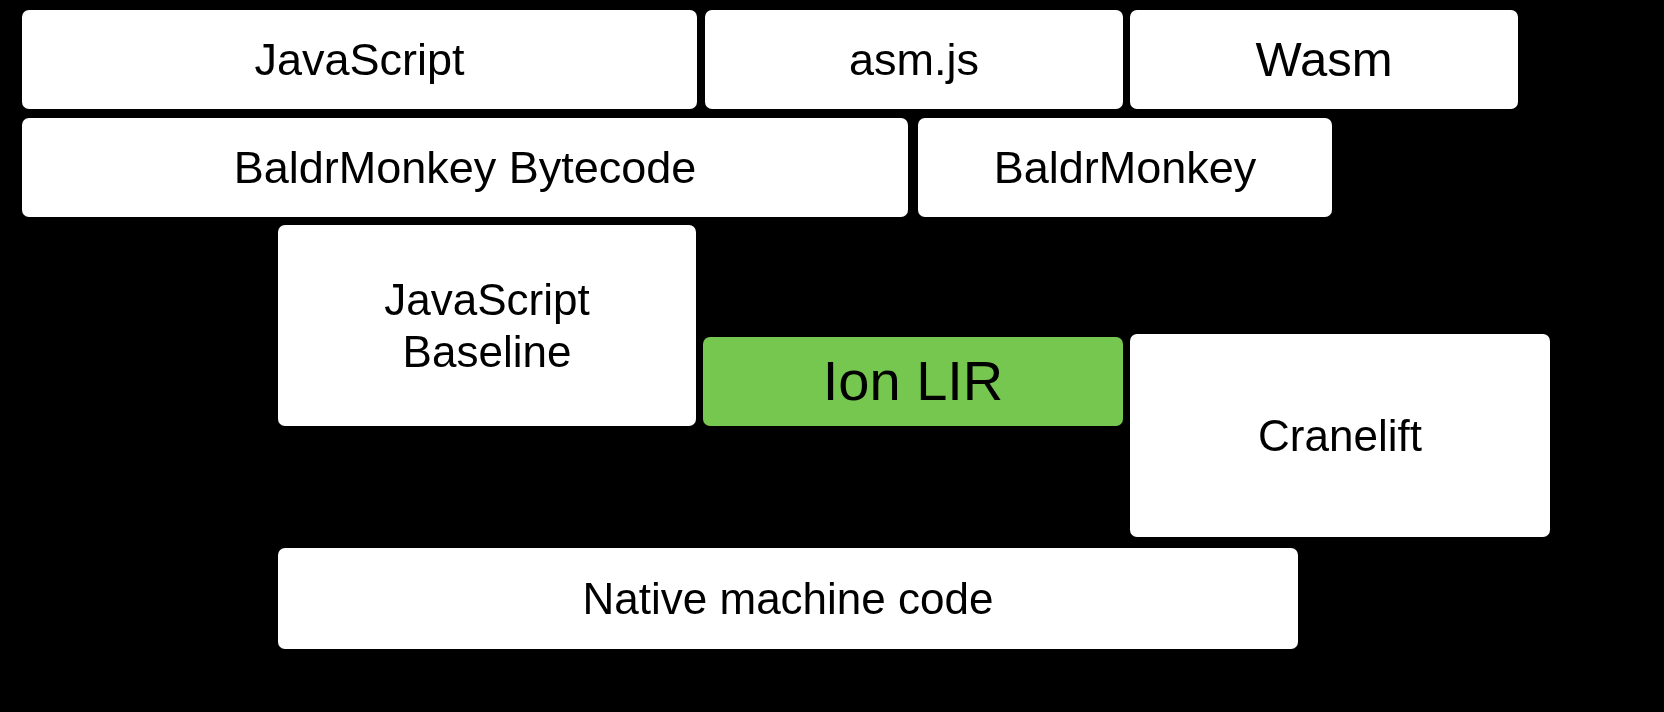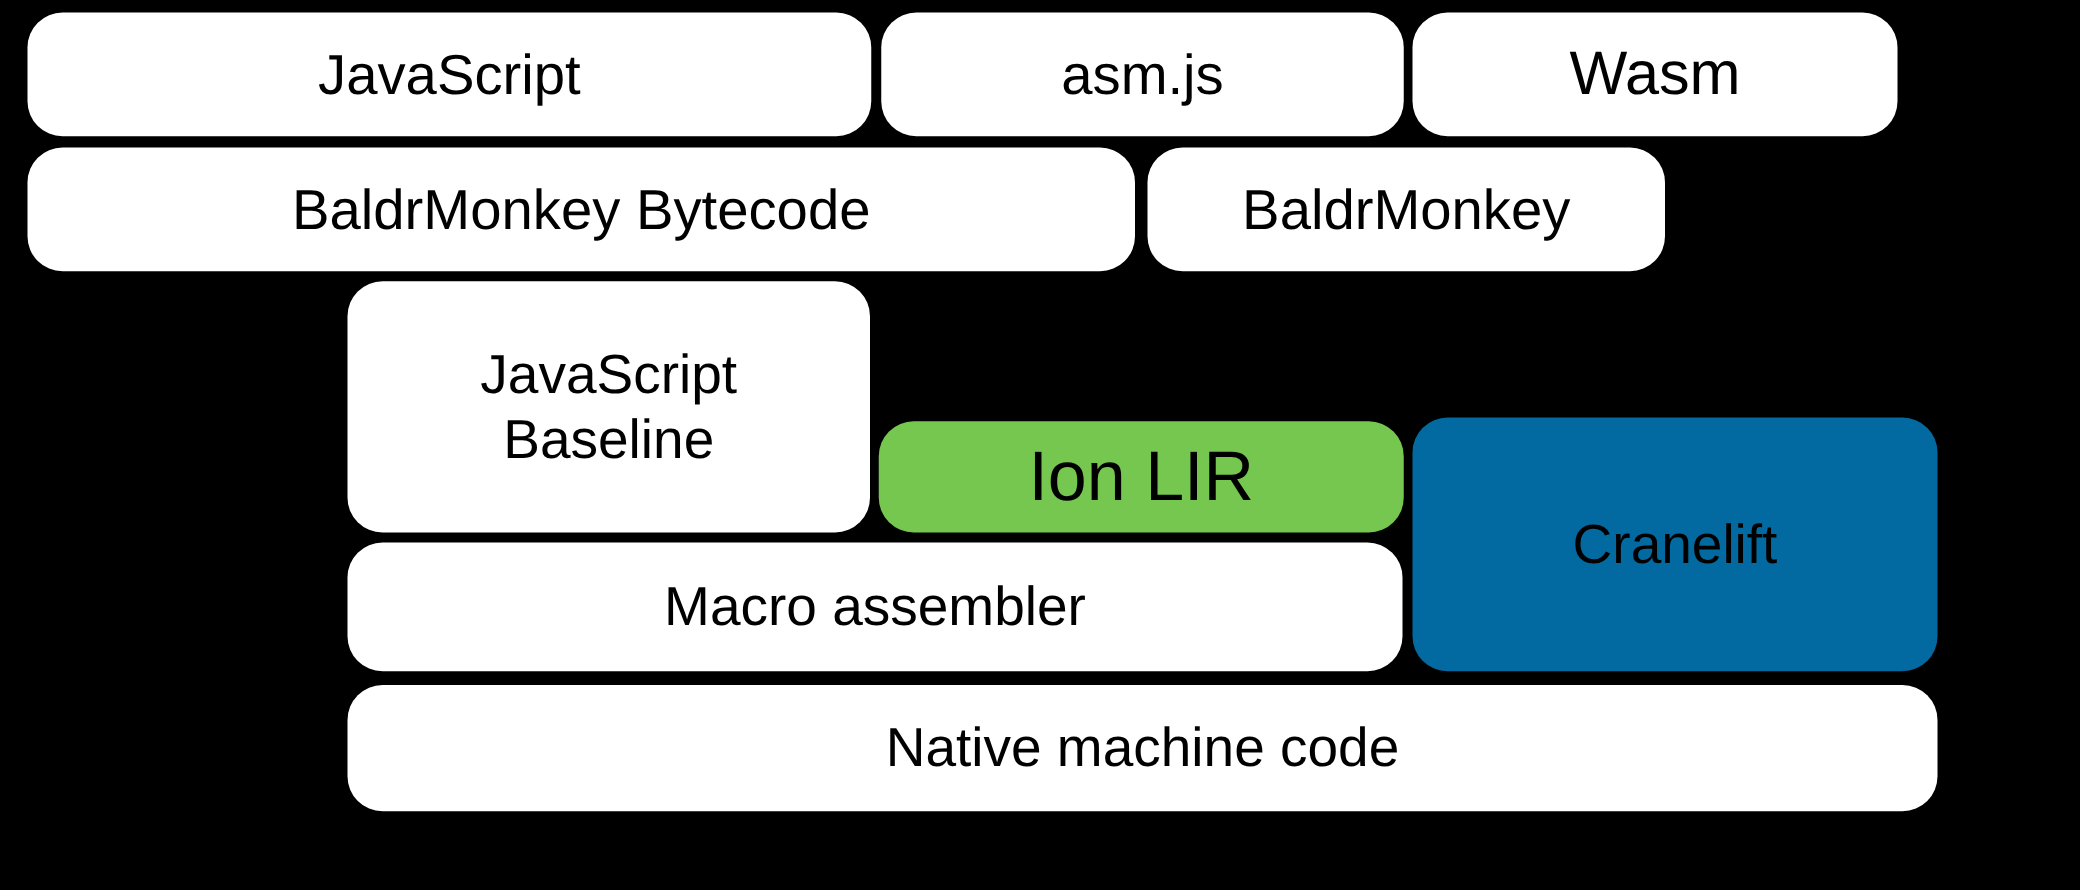--- a/index.html
+++ b/index.html
@@ -11,21 +11,21 @@
     position: relative;
     width: 1664px;
     height: 712px;
     background: #000000;
     overflow: hidden;
     font-family: "Liberation Sans", "DejaVu Sans", sans-serif;
   }
   .box {
     position: absolute;
     box-sizing: border-box;
-    border-radius: 28px;
+    border-radius: 7px;
     display: flex;
     align-items: center;
     justify-content: center;
     text-align: center;
     color: #000000;
     line-height: 1.18;
     white-space: pre-line;
     font-weight: 400;
   }
   .lbl {
@@ -41,21 +41,21 @@
   .b-baldrmonkey     { left: 918px;  top: 118px; width: 414px;  height: 99px;  font-size: 45px; }
   
   .b-interpreter     { left: 22px;   top: 225px; width: 244px;  height: 314px; font-size: 42px; }
   .b-jsbaseline      { left: 278px;  top: 225px; width: 418px;  height: 201px; font-size: 44px; }
   .b-ionmir          { left: 703px;  top: 225px; width: 420px;  height: 98px;  font-size: 42px; }
   .b-ionlir          { left: 703px;  top: 337px; width: 420px;  height: 89px;  font-size: 56px; }
   .b-cranelift       { left: 1130px; top: 334px; width: 420px;  height: 203px; font-size: 44px; }
   
   .b-macroassembler  { left: 278px;  top: 434px; width: 844px;  height: 103px; font-size: 44px; }
   
-  .b-nativecode      { left: 278px;  top: 548px; width: 1272px; height: 101px; font-size: 44px; }
+  .b-nativecode      { left: 278px;  top: 548px; width: 1020px; height: 101px; font-size: 44px; }
 </style>
 </head>
 <body>
 
 <div id="stage">
 
   <div class="box b-javascript" style="background:#ffffff;">
     <span class="lbl">JavaScript</span>
   </div>
 
@@ -79,25 +79,22 @@
   <div class="box b-jsbaseline" style="background:#ffffff;">
     <span class="lbl">JavaScript
 Baseline</span>
   </div>
 
 
   <div class="box b-ionlir" style="background:#76c74f;">
     <span class="lbl">Ion LIR</span>
   </div>
 
-  <div class="box b-cranelift" style="background:#0369a1;">
+  <div class="box b-cranelift" style="background:#ffffff;">
     <span class="lbl">Cranelift</span>
   </div>
 
-  <div class="box b-macroassembler" style="background:#ffffff;">
-    <span class="lbl">Macro assembler</span>
-  </div>
 
   <div class="box b-nativecode" style="background:#ffffff;">
     <span class="lbl">Native machine code</span>
   </div>
 
 </div>
 
 </body></html>

